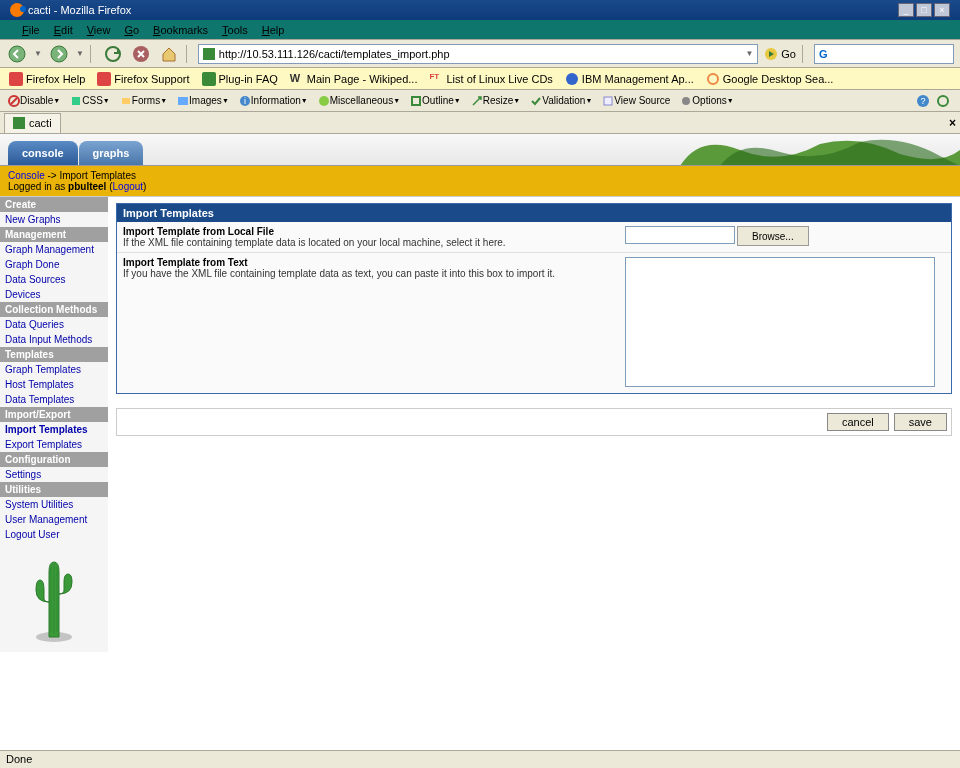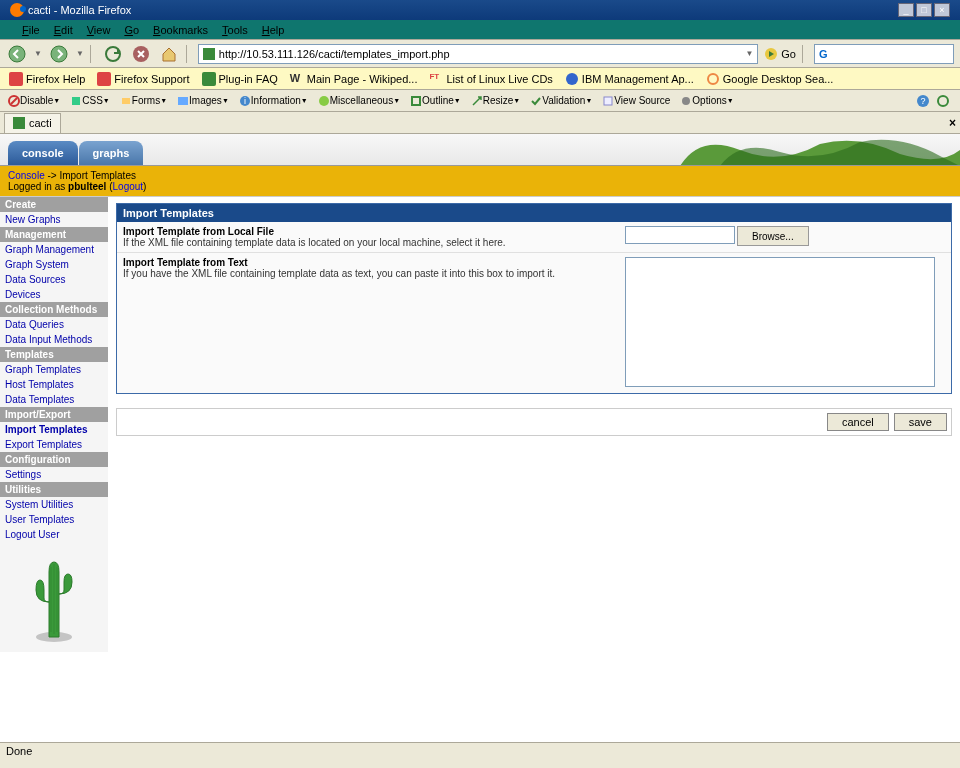--- a/index.html
+++ b/index.html
@@ -71,21 +71,21 @@
 .form-label .hint { color: #333; font-size: 10px; }
 .form-control { width: 320px; }
 .file-input { display: flex; gap: 2px; }
 .file-input input[type="text"] { width: 110px; border: 1px solid #7f9db9; height: 18px; }
 .file-input button { height: 20px; padding: 0 14px; background: #ece9d8; border: 1px solid #999; font-size: 10px; cursor: pointer; }
 .textarea { width: 310px; height: 130px; border: 1px solid #7f9db9; resize: none; font-size: 11px; }
 
 .action-bar { margin-top: 14px; border: 1px solid #ccc; padding: 4px; text-align: right; }
 .action-btn { background: #ece9d8; border: 1px solid #888; padding: 2px 14px; font-size: 11px; cursor: pointer; margin-left: 2px; }
 
-.statusbar { position: fixed; bottom: 0; left: 0; right: 0; height: 26px; background: #ece9d8; border-top: 1px solid #aca899; padding: 2px 6px; font-size: 11px; }
+.statusbar { position: fixed; bottom: 0; left: 0; right: 0; height: 18px; background: #ece9d8; border-top: 1px solid #aca899; padding: 2px 6px; font-size: 11px; }
 
 
 svg { display: block; }
 </style>
 </head>
 <body>
 
 <div class="titlebar">
   <div class="titlebar-left">
     <span class="titlebar-icon"></span>
@@ -337,38 +337,38 @@
     (<a href="#">Logout</a>)
   </div>
 </div>
 
 <div class="cacti-body">
   <div class="sidebar">
     <div class="sidebar-header">Create</div>
     <div class="sidebar-item">New Graphs</div>
     <div class="sidebar-header">Management</div>
     <div class="sidebar-item">Graph Management</div>
-    <div class="sidebar-item">Graph System</div>
+    <div class="sidebar-item">Graph Done</div>
     <div class="sidebar-item">Data Sources</div>
     <div class="sidebar-item">Devices</div>
     <div class="sidebar-header">Collection Methods</div>
     <div class="sidebar-item">Data Queries</div>
     <div class="sidebar-item">Data Input Methods</div>
     <div class="sidebar-header">Templates</div>
     <div class="sidebar-item">Graph Templates</div>
     <div class="sidebar-item">Host Templates</div>
     <div class="sidebar-item">Data Templates</div>
     <div class="sidebar-header">Import/Export</div>
     <div class="sidebar-item active">Import Templates</div>
     <div class="sidebar-item">Export Templates</div>
     <div class="sidebar-header">Configuration</div>
     <div class="sidebar-item">Settings</div>
     <div class="sidebar-header">Utilities</div>
     <div class="sidebar-item">System Utilities</div>
-    <div class="sidebar-item">User Templates</div>
+    <div class="sidebar-item">User Management</div>
     <div class="sidebar-item">Logout User</div>
     <svg class="cactus-img" viewBox="0 0 60 90">
       <ellipse cx="30" cy="85" rx="18" ry="5" fill="#000" opacity="0.2"></ellipse>
       <path d="M25 85 L25 20 Q25 10 30 10 Q35 10 35 20 L35 85 Z" fill="#3a9a3a" stroke="#2a7a2a"></path>
       <path d="M25 50 Q12 50 12 38 Q12 28 16 28 Q20 28 20 38 L20 46 Q20 50 25 50" fill="#3a9a3a" stroke="#2a7a2a"></path>
       <path d="M35 42 Q48 42 48 30 Q48 22 44 22 Q40 22 40 30 L40 38 Q40 42 35 42" fill="#3a9a3a" stroke="#2a7a2a"></path>
       <line x1="27" y1="15" x2="27" y2="80" stroke="#2a7a2a" opacity="0.5"></line>
       <line x1="30" y1="12" x2="30" y2="82" stroke="#2a7a2a" opacity="0.5"></line>
       <line x1="33" y1="15" x2="33" y2="80" stroke="#2a7a2a" opacity="0.5"></line>
     </svg>

